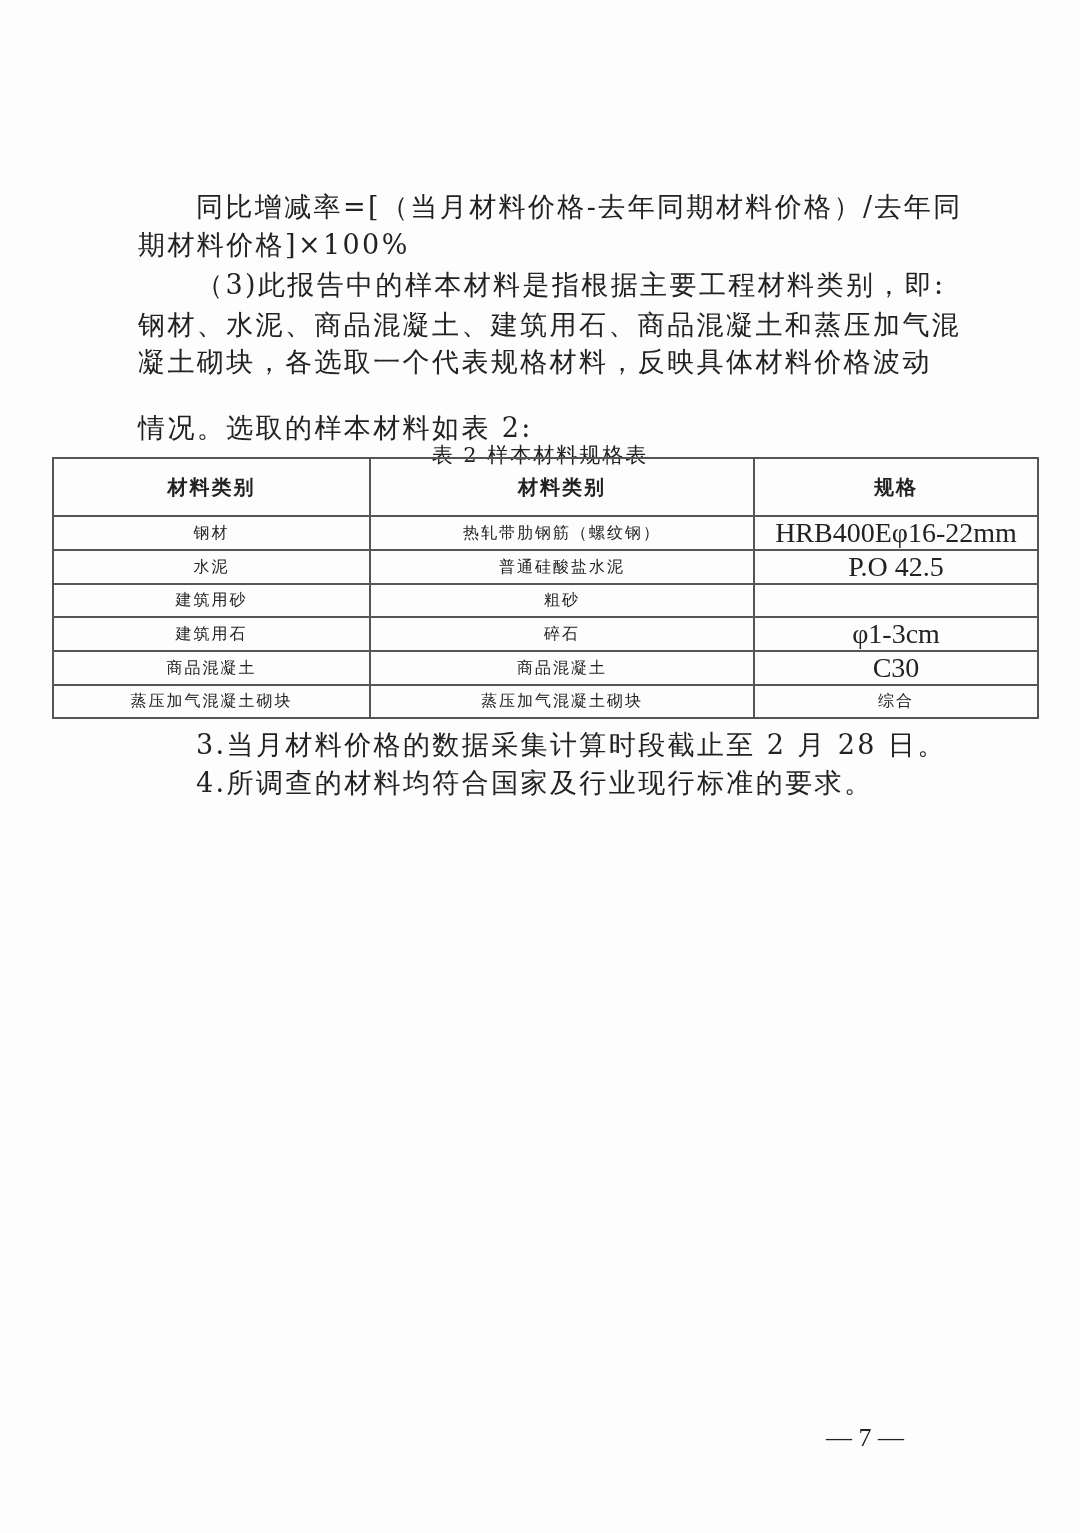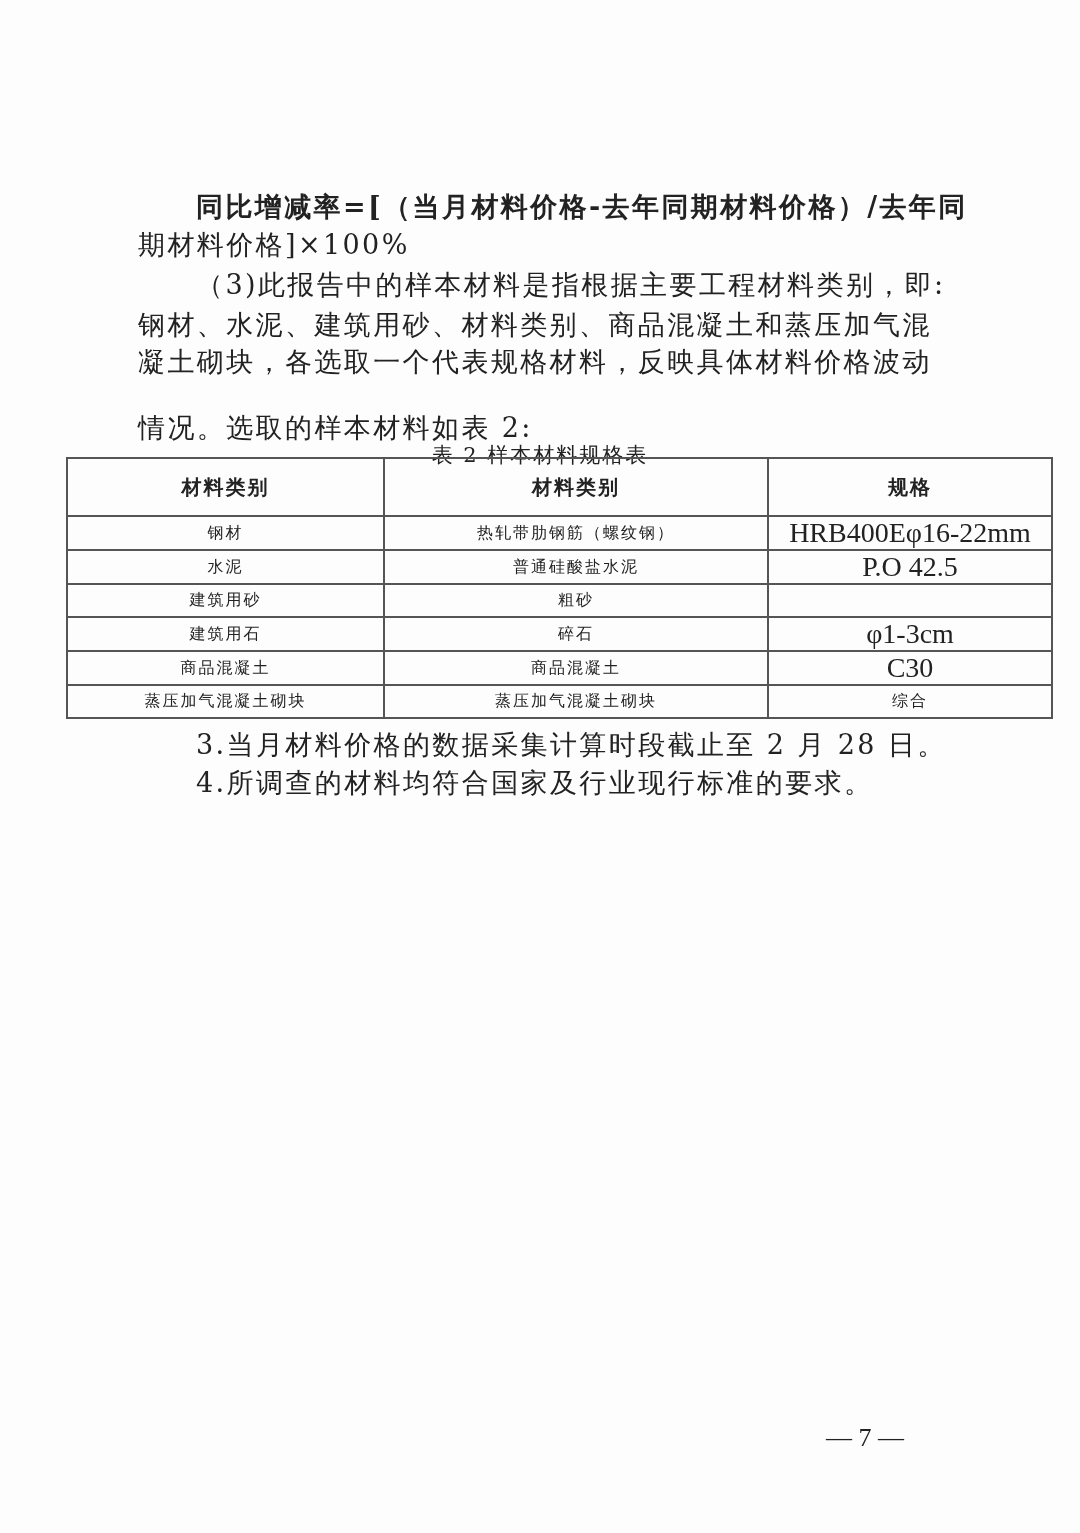--- a/index.html
+++ b/index.html
@@ -34,21 +34,21 @@
       left: 0; width: 1080px;
       top: 440px;
       text-align: center;
       font-size: 21px;
       line-height: 30px;
       letter-spacing: 2px;
       color: #222;
     }
     table.spec {
       position: absolute;
-      left: 66px;
+      left: 52px;
       top: 457px;
       width: 985px;
       border-collapse: collapse;
       table-layout: fixed;
     }
     table.spec col.c1 { width: 317px; }
     table.spec col.c2 { width: 384px; }
     table.spec col.c3 { width: 284px; }
     table.spec th, table.spec td {
       border: 2px solid #555;
@@ -83,25 +83,25 @@
       line-height: 40px;
       color: #222;
       font-family: "Liberation Serif", "DejaVu Serif", serif;
     }
   </style>
 </head>
 <body>
 
 <div class="page">
 
-  <div class="line" style="left:196px; top:188px;font-weight:bold;">同比增减率=[（当月材料价格-去年同期材料价格）/去年同</div>
+  <div class="line" style="left:196px; top:188px;">同比增减率=[（当月材料价格-去年同期材料价格）/去年同</div>
   <div class="line" style="left:138px; top:226px;">期材料价格]×100%</div>
 
   <div class="line" style="left:196px; top:266px;">（3)此报告中的样本材料是指根据主要工程材料类别，即:</div>
-  <div class="line" style="left:138px; top:306px;">钢材、水泥、建筑用砂、材料类别、商品混凝土和蒸压加气混</div>
+  <div class="line" style="left:138px; top:306px;">钢材、水泥、商品混凝土、建筑用石、商品混凝土和蒸压加气混</div>
   <div class="line" style="left:138px; top:343px;">凝土砌块，各选取一个代表规格材料，反映具体材料价格波动</div>
   <div class="line" style="left:138px; top:381px;margin-top:28px;">情况。选取的样本材料如表 2:</div>
 
   <div class="caption">表 2  样本材料规格表</div>
 
   <table class="spec">
     <colgroup>
       <col class="c1">
         <col class="c2">
         <col class="c3">

